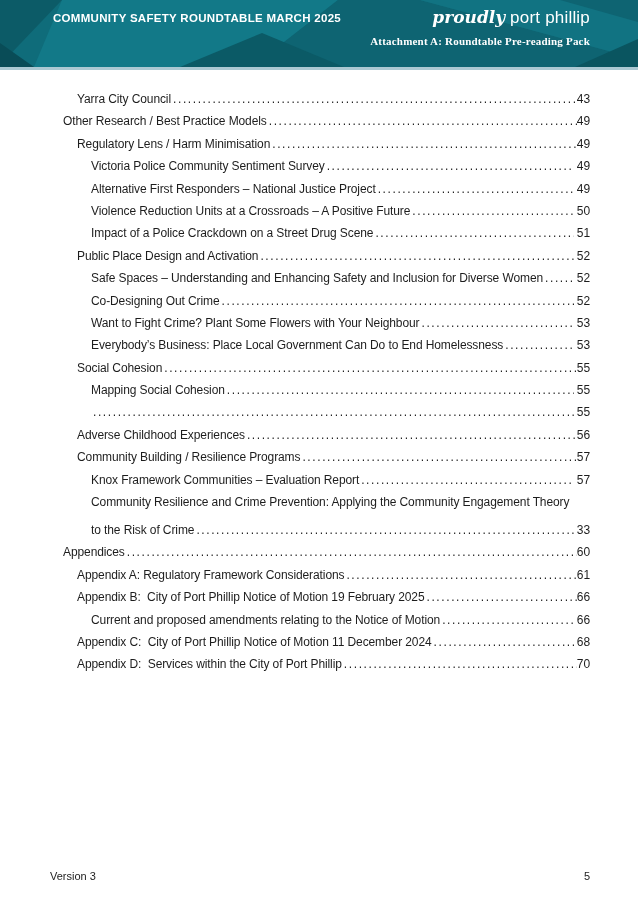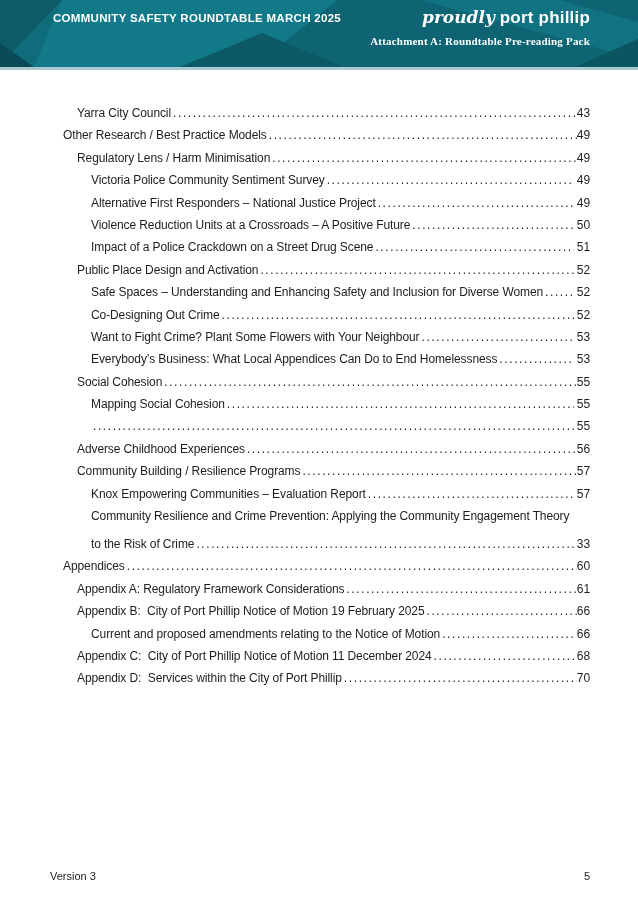--- a/index.html
+++ b/index.html
@@ -30,31 +30,31 @@
   .logo {
     position: absolute; right: 48px; top: 7px;
     color: #ffffff; text-align: right; white-space: nowrap;
   }
   .logo-script {
     font-family: "DejaVu Serif", serif;
     font-style: italic; font-weight: 600;
     font-size: 17px; margin-right: 5px; text-align: center;
   }
   .logo-name {
-    font-weight: bold; font-size: 17px; letter-spacing: 0.2px; margin-top: 47px;
+    font-weight: normal; font-size: 17px; letter-spacing: 0.2px; margin-top: 47px;
   }
   .attachment {
     position: absolute; right: 48px; top: 35px;
     color: #ffffff; font-weight: bold; font-size: 11px;
     letter-spacing: 0.2px; white-space: nowrap; font-family: Liberation Serif, serif;
   }
 
   
   .toc {
-    position: absolute; left: 50px; top: 105px;
+    position: absolute; left: 50px; top: 91px;
     width: 540px; color: #1d1d1d;
   }
   .toc-row {
     display: flex; align-items: baseline;
     font-size: 12px; line-height: 16px;
     margin-bottom: 6.4px; letter-spacing: -0.1px;
   }
   .toc-row.nogap { margin-bottom: 12px; }
   .lvl0 { padding-left: 13px; }
   .lvl1 { padding-left: 27px; }
@@ -154,21 +154,21 @@
       <span class="toc-title">Co-Designing Out Crime</span>
       <span class="toc-dots">............................................................................................................................................................................................................................</span>
       <span class="toc-page">52</span>
     </div>
     <div class="toc-row lvl2">
       <span class="toc-title">Want to Fight Crime? Plant Some Flowers with Your Neighbour</span>
       <span class="toc-dots">............................................................................................................................................................................................................................</span>
       <span class="toc-page">53</span>
     </div>
     <div class="toc-row lvl2">
-      <span class="toc-title">Everybody’s Business: What Local Appendices Can Do to End Homelessness</span>
+      <span class="toc-title">Everybody’s Business: Place Local Government Can Do to End Homelessness</span>
       <span class="toc-dots">............................................................................................................................................................................................................................</span>
       <span class="toc-page">53</span>
     </div>
     <div class="toc-row lvl1">
       <span class="toc-title">Social Cohesion</span>
       <span class="toc-dots">............................................................................................................................................................................................................................</span>
       <span class="toc-page">55</span>
     </div>
     <div class="toc-row lvl2">
       <span class="toc-title">Mapping Social Cohesion</span>
@@ -183,21 +183,21 @@
       <span class="toc-title">Adverse Childhood Experiences</span>
       <span class="toc-dots">............................................................................................................................................................................................................................</span>
       <span class="toc-page">56</span>
     </div>
     <div class="toc-row lvl1">
       <span class="toc-title">Community Building / Resilience Programs</span>
       <span class="toc-dots">............................................................................................................................................................................................................................</span>
       <span class="toc-page">57</span>
     </div>
     <div class="toc-row lvl2">
-      <span class="toc-title">Knox Empowering Communities – Evaluation Report</span>
+      <span class="toc-title">Knox Framework Communities – Evaluation Report</span>
       <span class="toc-dots">............................................................................................................................................................................................................................</span>
       <span class="toc-page">57</span>
     </div>
     <div class="toc-row lvl2 nogap">
       <span class="toc-title">Community Resilience and Crime Prevention: Applying the Community Engagement Theory</span>
     </div>
     <div class="toc-row lvl2">
       <span class="toc-title">to the Risk of Crime</span>
       <span class="toc-dots">............................................................................................................................................................................................................................</span>
       <span class="toc-page">33</span>

